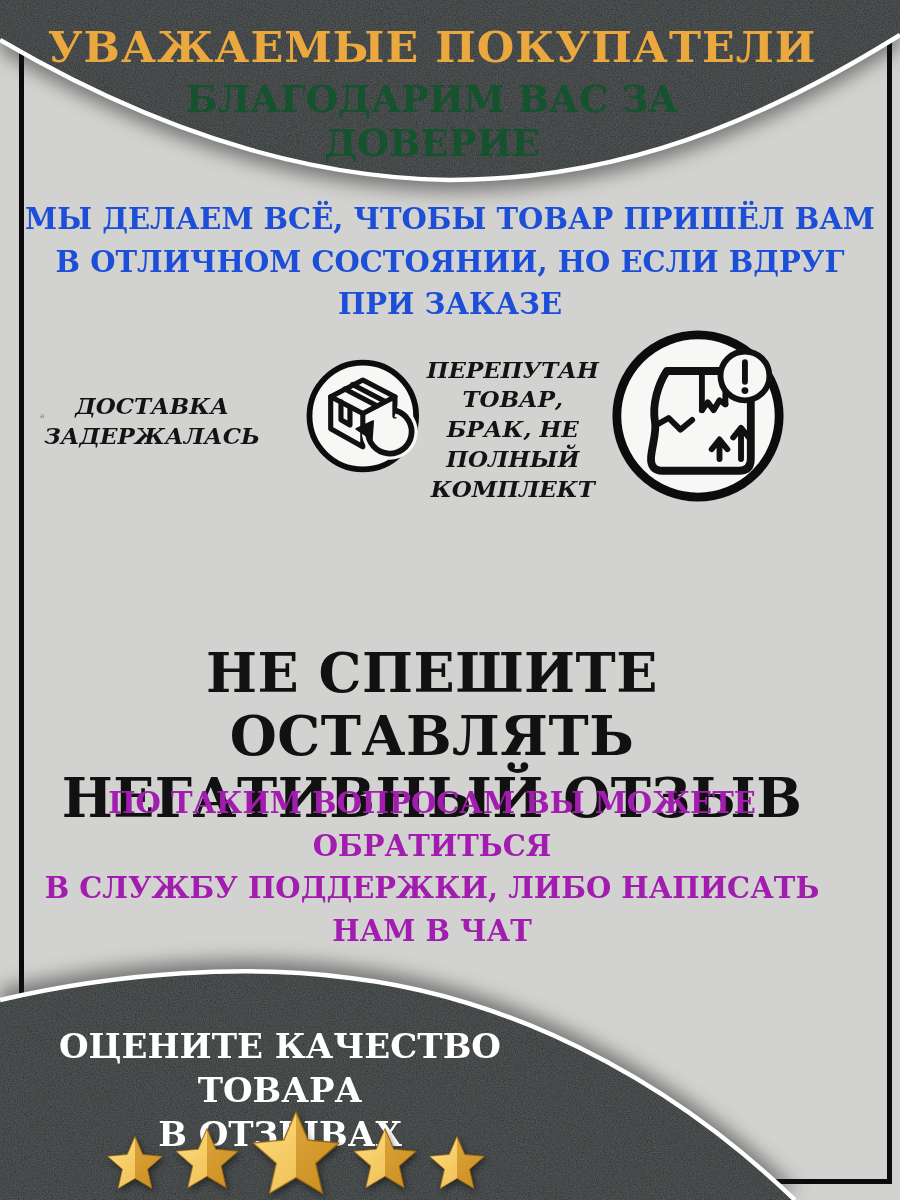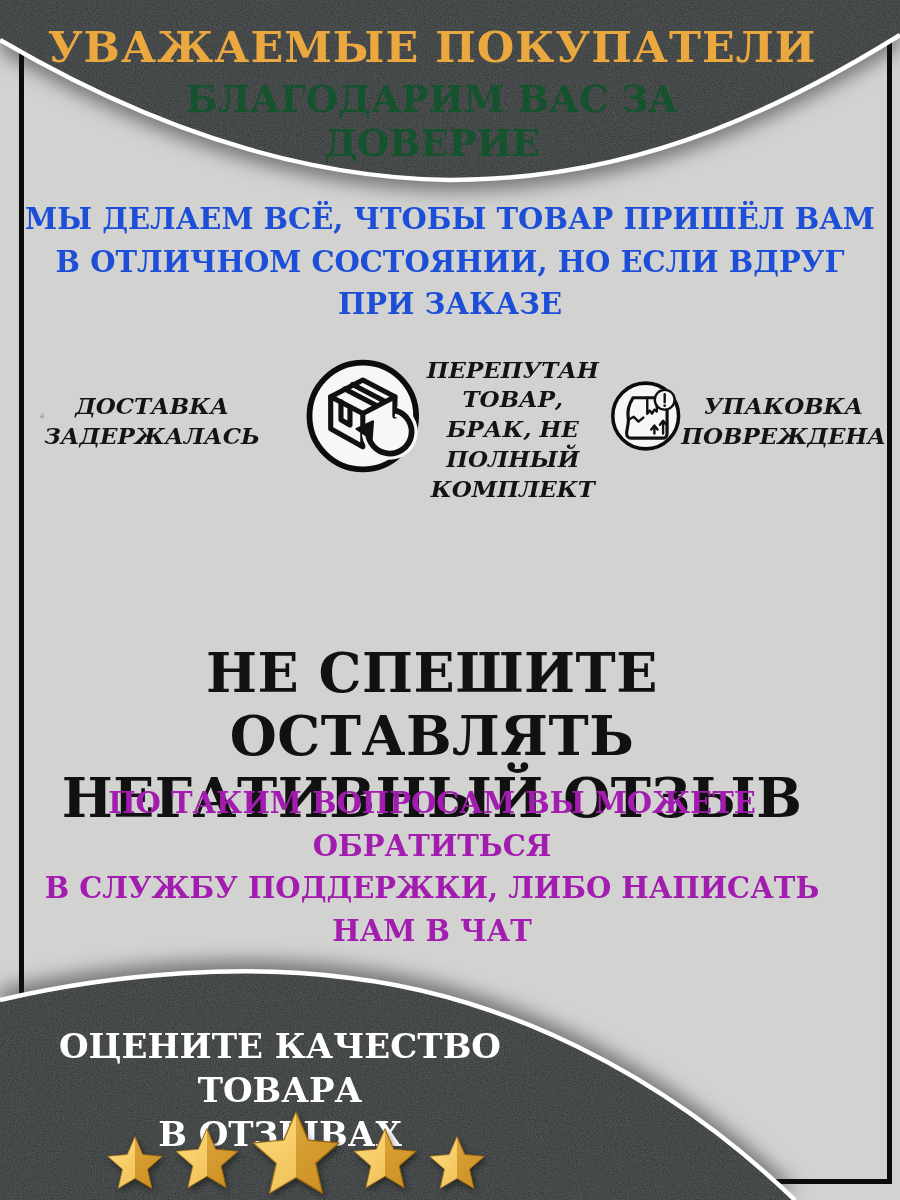--- a/index.html
+++ b/index.html
@@ -129,22 +129,20 @@
           <path d="M118,44 V78"></path>
           <path d="M94,84 L100,76 L106,84 L112,74 L118,78"></path>
           <path d="M46,100 L60,92 L72,104 L84,94"></path>
           <path d="M112,134 V116 M104,124 L112,114 L120,124"></path>
           <path d="M134,134 V104 M126,112 L134,102 L142,112"></path>
         </g>
         <circle cx="138" cy="49" r="25" fill="#F7F7F5" stroke="#111" stroke-width="6"></circle>
         <path d="M138,35 V55" fill="none" stroke="#111" stroke-width="6" stroke-linecap="round"></path>
         <circle cx="138" cy="64" r="3.5" fill="#111"></circle>
       </svg>
-      <div class="cap">УПАКОВКА
-ПОВРЕЖДЕНА</div>
     </div>
 
   </div>
 
   <div class="txt warn-head">НЕ СПЕШИТЕ ОСТАВЛЯТЬ
 НЕГАТИВНЫЙ ОТЗЫВ</div>
   <div class="txt support">ПО ТАКИМ ВОПРОСАМ ВЫ МОЖЕТЕ ОБРАТИТЬСЯ
 В СЛУЖБУ ПОДДЕРЖКИ, ЛИБО НАПИСАТЬ
 НАМ В ЧАТ</div>
 

